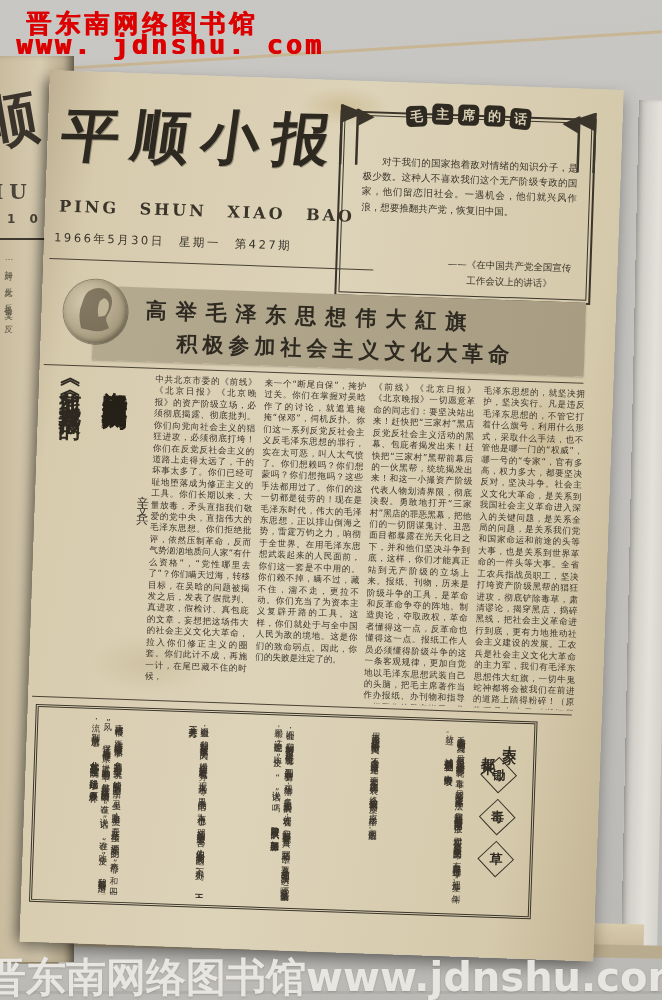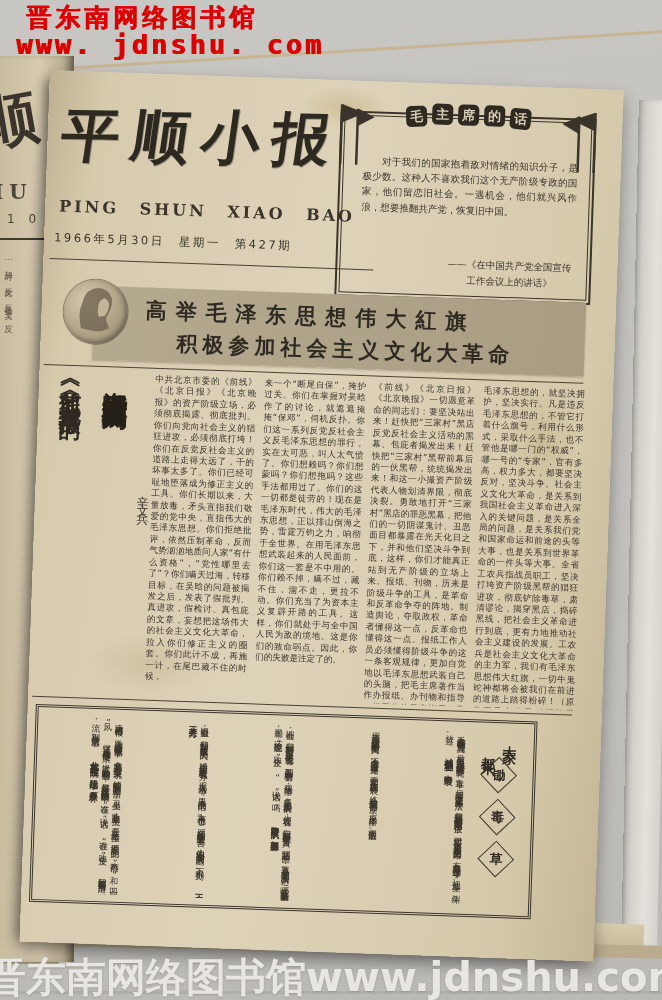--- a/index.html
+++ b/index.html
@@ -30,21 +30,21 @@
     background:linear-gradient(120deg,#a79a7e,#8f8268); transform:rotate(2deg); }
 
   
   .lstack { position:absolute; left:0; top:56px; width:74px; height:906px; overflow:hidden;
     background:linear-gradient(90deg,#c9bc9f 0%,#d7cbb0 55%,#bdb093 85%,#9e9178 100%);
     box-shadow:inset -7px 0 9px -4px rgba(0,0,0,.45); }
   .ls-callig { position:absolute; left:-20px; top:26px; font-family:"DejaVu Serif",serif;
     font-weight:bold; font-size:58px; color:#3a342c; transform:rotate(-10deg); }
   .ls-iu { position:absolute; left:-6px; top:124px; font-family:"DejaVu Serif",serif;
     font-weight:bold; font-size:20px; letter-spacing:6px; color:#4a443a; }
-  .ls-num { position:absolute; left:7px; top:156px; font-weight:normal; font-size:12px;
+  .ls-num { position:absolute; left:7px; top:156px; font-weight:bold; font-size:12px;
     letter-spacing:5px; color:#4a4335; }
   .ls-line { position:absolute; left:0; top:182px; width:58px; height:2px; background:#3f3930; }
   .ls-col { position:absolute; left:2px; top:196px; height:430px; font-size:8.5px;
     color:#4f4838; opacity:.85; letter-spacing:2px; line-height:1.4; }
 
   
   .paper { position:absolute; left:50px; top:70px; width:574px; height:872px;
     transform:rotate(2deg); transform-origin:0 0;
     background:linear-gradient(98deg,#bfb093 0%,#d7cbae 9%,#ddd3b9 45%,#d5c9ab 85%,#c3b594 100%);
     box-shadow:0 8px 16px rgba(0,0,0,.35), -10px 4px 12px -6px rgba(0,0,0,.35); }
@@ -115,21 +115,21 @@
   .bhead { width:58px; display:flex; flex-direction:column; align-items:center; padding-top:4px; flex:none; }
   .duo { display:flex; gap:3px; }
   .duo .d-left { margin-top:12px; }
   .duo span { font-size:14px; font-weight:bold; letter-spacing:4px; color:#2e2921; }
   .dia { width:24px; height:24px; border:1.5px solid #3a342a; transform:rotate(45deg);
     margin:8px 0; display:flex; align-items:center; justify-content:center; }
   .dia b { transform:rotate(-45deg); font-size:13px; color:#2e2921; }
 
   
   .wm-top { position:absolute; left:0; top:0; z-index:60; color:#dd0000; font-weight:bold; }
-  .wm-top .l1 { position:absolute; left:26px; top:1px; font-size:25px; letter-spacing:4px;
+  .wm-top .l1 { position:absolute; left:26px; top:7px; font-size:25px; letter-spacing:4px;
     white-space:nowrap; text-shadow:1px 0 0 #dd0000; }
   .wm-top .l2 { position:absolute; left:16px; top:29px; font-size:27px; letter-spacing:3px;
     white-space:nowrap; font-family:"DejaVu Sans Mono",monospace; text-shadow:1px 0 0 #dd0000; }
   .wm-bottom { position:absolute; left:-14px; top:950px; z-index:60; font-size:40px; font-weight:bold;
     color:rgba(236,234,230,.95); letter-spacing:0px; white-space:nowrap;
     text-shadow:0 1px 2px rgba(110,105,95,.35); }
 </style>
 </head>
 <body>
 

